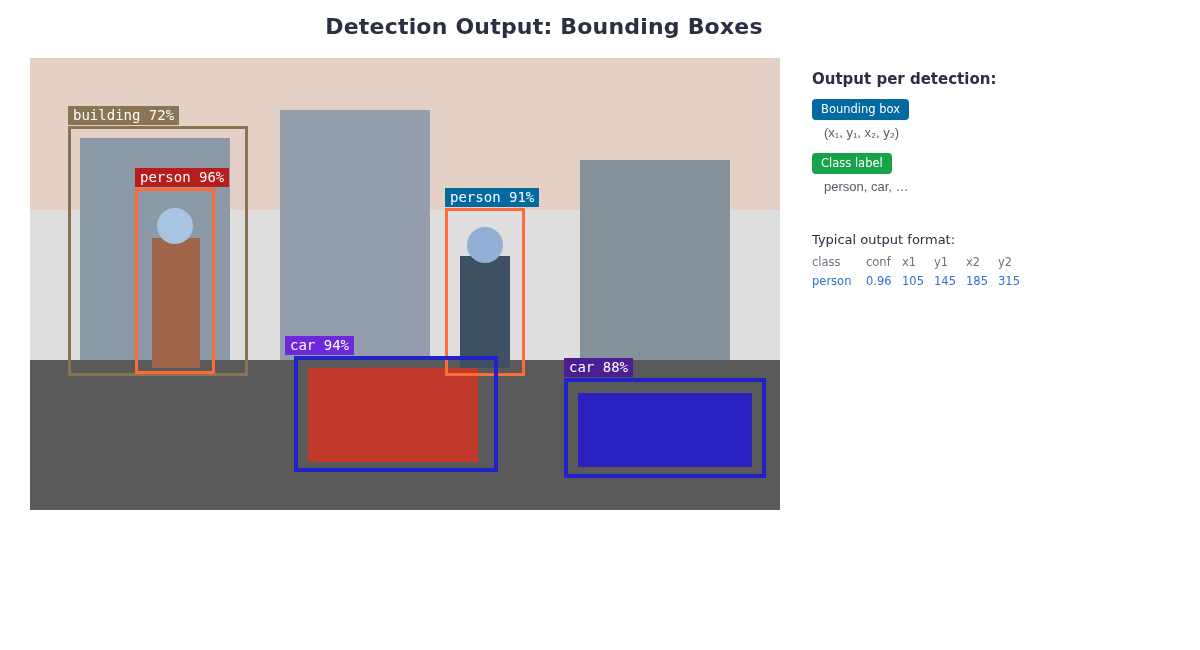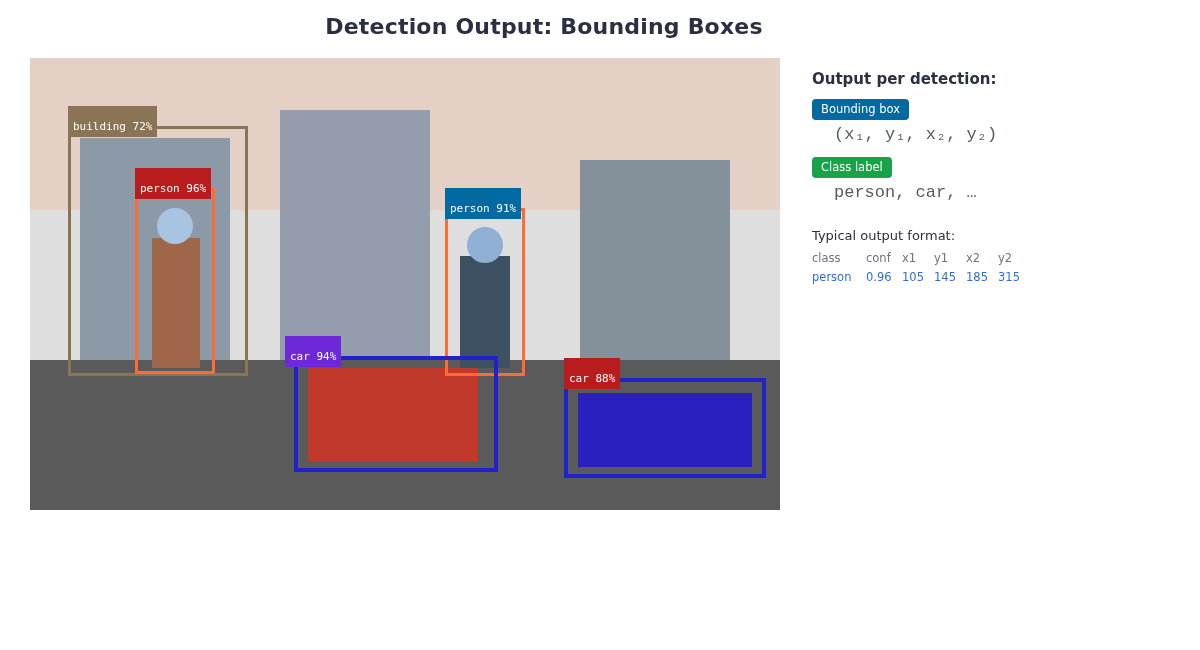--- a/index.html
+++ b/index.html
@@ -22,42 +22,42 @@
   #road{top:302px;height:150px;}
   .building{position:absolute;}
   .person-head{position:absolute;border-radius:50%;}
   .person-body{position:absolute;}
   .car-body{position:absolute;}
 
   
   .det-box{position:absolute;box-sizing:border-box;background:transparent;}
   .det-label{
     position:absolute;white-space:nowrap;
-    font-family:"DejaVu Sans Mono",monospace;font-size:11px;
-    color:#ffffff;padding:14px 5px 3px 5px;line-height:14px;
+    font-family:"DejaVu Sans Mono",monospace;font-size:14px;
+    color:#ffffff;padding:2px 5px 3px 5px;line-height:14px;
   }
 
   
   #panel{position:absolute;left:812px;top:70px;width:340px;}
   #panel-title{
     font-family:"DejaVu Sans",sans-serif;font-weight:bold;font-size:15px;
     color:#2b2f42;margin:0 0 10px 0;
   }
   .pill{
     display:inline-block;color:#fff;font-size:11.5px;
     font-family:"DejaVu Sans",sans-serif;
     padding:3px 9px 4px 9px;border-radius:4px;margin:0 0 2px 0;
   }
   .pill-desc{
-    font-size:17px;color:#555a66;margin:3px 0 12px 22px;
-    font-family:Liberation Mono, monospace;
+    font-size:13px;color:#555a66;margin:3px 0 12px 12px;
+    font-family:Liberation Sans, sans-serif;
   }
   #format-title{
     font-family:"DejaVu Sans",sans-serif;font-size:13px;color:#2b2f42;
-    margin:26px 0 8px 0;
+    margin:38px 0 8px 0;
   }
   .fmt-row{
     font-family:"DejaVu Sans",sans-serif;font-size:11.5px;
     margin-bottom:5px;white-space:pre;
   }
   .fmt-row span{display:inline-block;}
   .c-class{width:54px;}
   .c-conf{width:36px;}
   .c-n{width:32px;text-align:left;}
 </style>
@@ -86,21 +86,21 @@
   <div id="det-layer">
       <div class="det-box" style="left: 38px; top: 68px; width: 180px; height: 250px; border: 3px solid rgb(139, 115, 85);"></div>
       <div class="det-label" style="background: rgb(139, 115, 85); left: 38px; top: 48px;">building 72%</div>
       <div class="det-box" style="left: 105px; top: 130px; width: 80px; height: 186px; border: 3px solid rgb(255, 107, 53);"></div>
       <div class="det-label" style="background: #b91c1c; left: 105px; top: 110px;">person 96%</div>
       <div class="det-box" style="left: 415px; top: 150px; width: 80px; height: 168px; border: 3px solid rgb(255, 107, 53);"></div>
       <div class="det-label" style="background: #0369a1; left: 415px; top: 130px;">person 91%</div>
       <div class="det-box" style="left: 264px; top: 298px; width: 204px; height: 116px; border: 4px solid rgb(34, 34, 204);"></div>
       <div class="det-label" style="background: #6d28d9; left: 255px; top: 278px;">car 94%</div>
       <div class="det-box" style="left: 534px; top: 320px; width: 202px; height: 100px; border: 4px solid rgb(34, 34, 204);"></div>
-      <div class="det-label" style="background: #b91c1c; left: 534px; top: 300px;">car 88%</div>
+      <div class="det-label" style="background: #4c1d95; left: 534px; top: 300px;">car 88%</div>
     </div>
 </div>
 
 <div id="panel">
   <div id="panel-title">Output per detection:</div>
 
   <div>
     <span class="pill" id="pill0" style="background: #0369a1;">Bounding box</span>
     <div class="pill-desc">(x₁, y₁, x₂, y₂)</div>
   </div>

